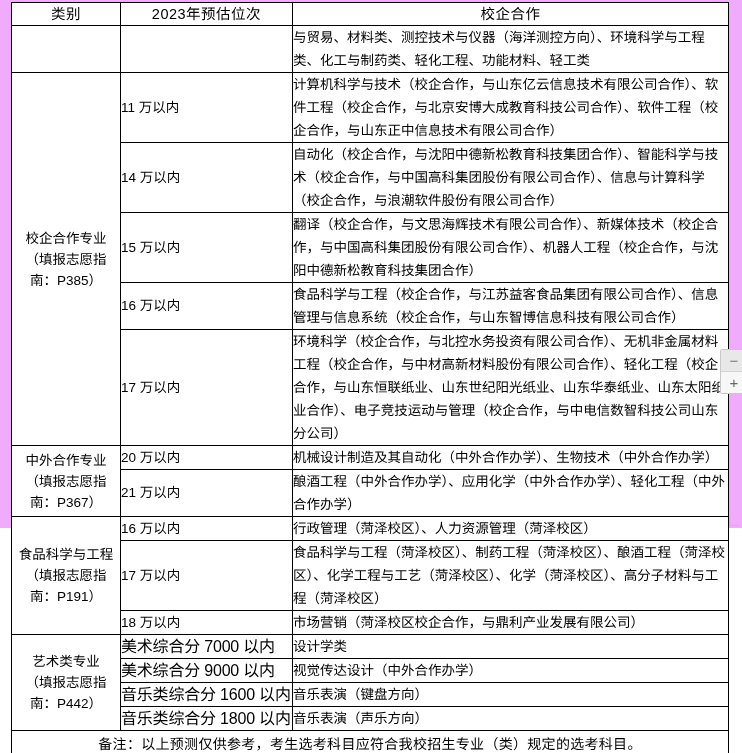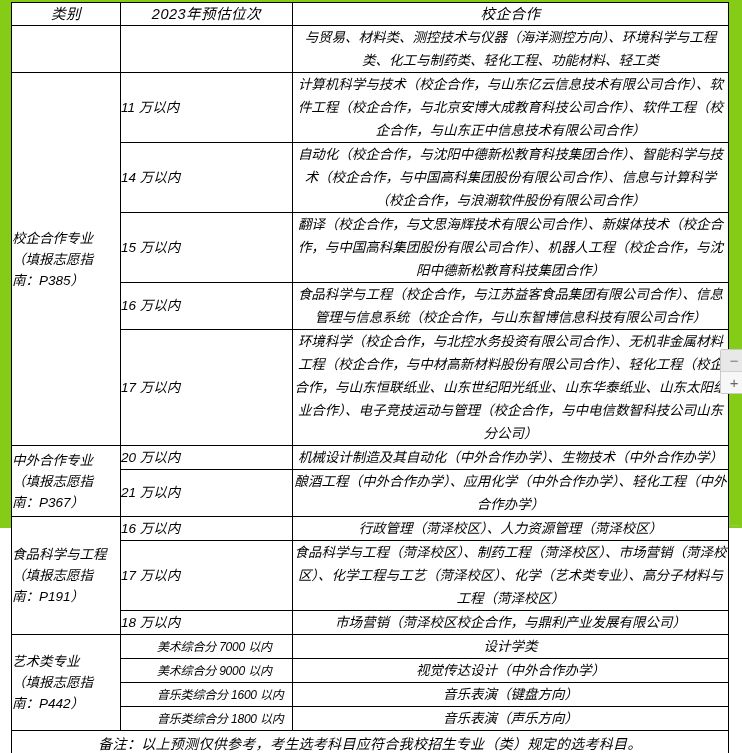--- a/index.html
+++ b/index.html
@@ -16,22 +16,21 @@
     font-family: "Liberation Sans", "DejaVu Sans", sans-serif;
     color: #000000;
   }
 
   #page {
     position: absolute;
     left: 0;
     top: 0;
     width: 742px;
     height: 528px;
-    background: #84cc16;
-    font-style: italic;
+    background: #f0abfc;
   }
 
   table.major-table {
     border-collapse: collapse;
     table-layout: fixed;
     width: 717px;
     margin: 2px 0 0 11px;
     background: #ffffff;
   }
 
@@ -52,43 +51,42 @@
     text-align: center;
     font-weight: bold;
     font-size: 14.5px;
     line-height: 22px;
     height: 22px;
     letter-spacing: 0.5px;
   }
 
   
   .cat-cell {
-    text-align: left;
+    text-align: center;
     font-size: 13.5px;
     line-height: 21px;
     padding: 2px 3px;
   }
   .cat-cell .cat-line { display: block; white-space: nowrap; }
 
   
   .rank-cell {
     font-size: 13.5px;
     line-height: 20px;
     padding: 2px 2px;
     white-space: nowrap;
   }
   .rank-cell.small {
-    font-size: 12px;
+    font-size: 16px;
     letter-spacing: -0.2px;
-    padding-left: 36px;
   }
 
   
   .major-cell {
-    text-align: center;
+    text-align: left;
     font-size: 13.5px;
     line-height: 23px;
     padding: 1px 2px 1px 5px;
     word-break: break-all;
   }
 
   
   .note-cell {
     text-align: center;
     font-weight: bold;
@@ -206,21 +204,21 @@
         <td class="cat-cell" rowspan="3">
           <span class="cat-line">食品科学与工程</span>
           <span class="cat-line">（填报志愿指</span>
           <span class="cat-line">南：P191）</span>
         </td>
         <td class="rank-cell">16 万以内</td>
         <td class="major-cell">行政管理（菏泽校区）、人力资源管理（菏泽校区）</td>
       </tr>
       <tr>
         <td class="rank-cell">17 万以内</td>
-        <td class="major-cell">食品科学与工程（菏泽校区）、制药工程（菏泽校区）、市场营销（菏泽校区）、化学工程与工艺（菏泽校区）、化学（艺术类专业）、高分子材料与工程（菏泽校区）</td>
+        <td class="major-cell">食品科学与工程（菏泽校区）、制药工程（菏泽校区）、酿酒工程（菏泽校区）、化学工程与工艺（菏泽校区）、化学（菏泽校区）、高分子材料与工程（菏泽校区）</td>
       </tr>
       <tr>
         <td class="rank-cell">18 万以内</td>
         <td class="major-cell">市场营销（菏泽校区校企合作，与鼎利产业发展有限公司）</td>
       </tr>
 
       <tr>
         <td class="cat-cell" rowspan="4">
           <span class="cat-line">艺术类专业</span>
           <span class="cat-line">（填报志愿指</span>

